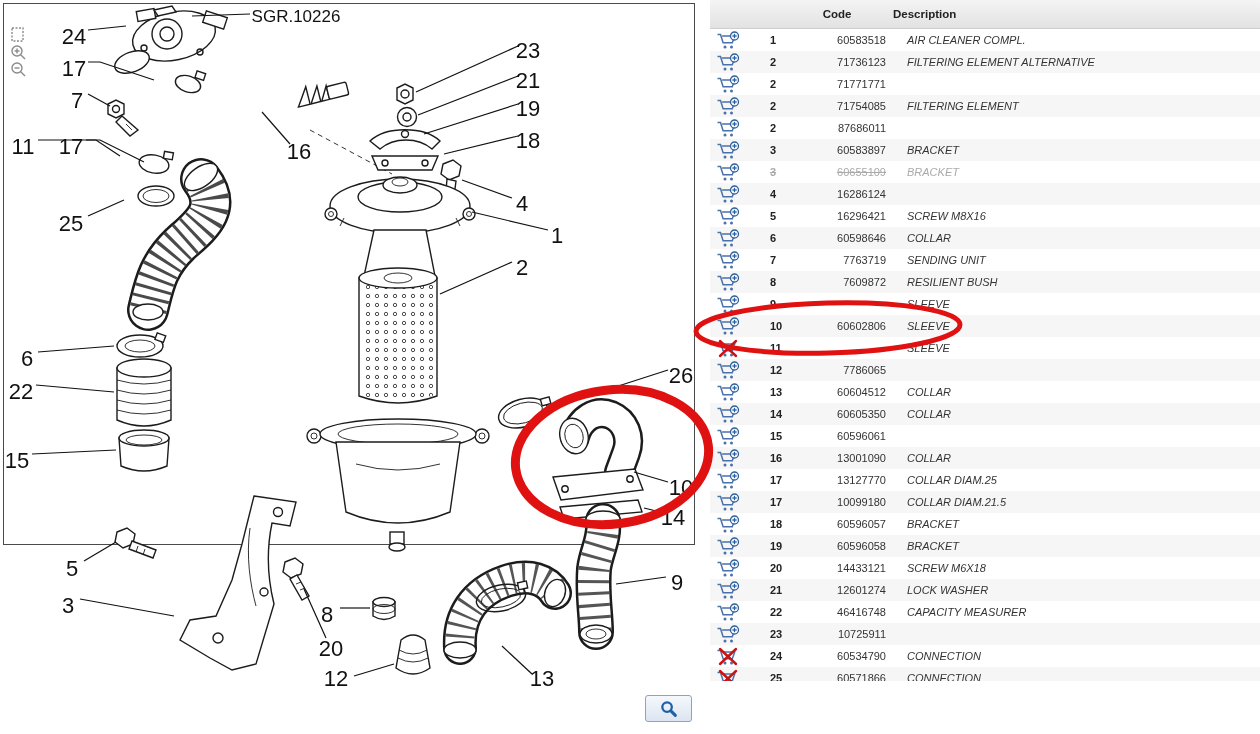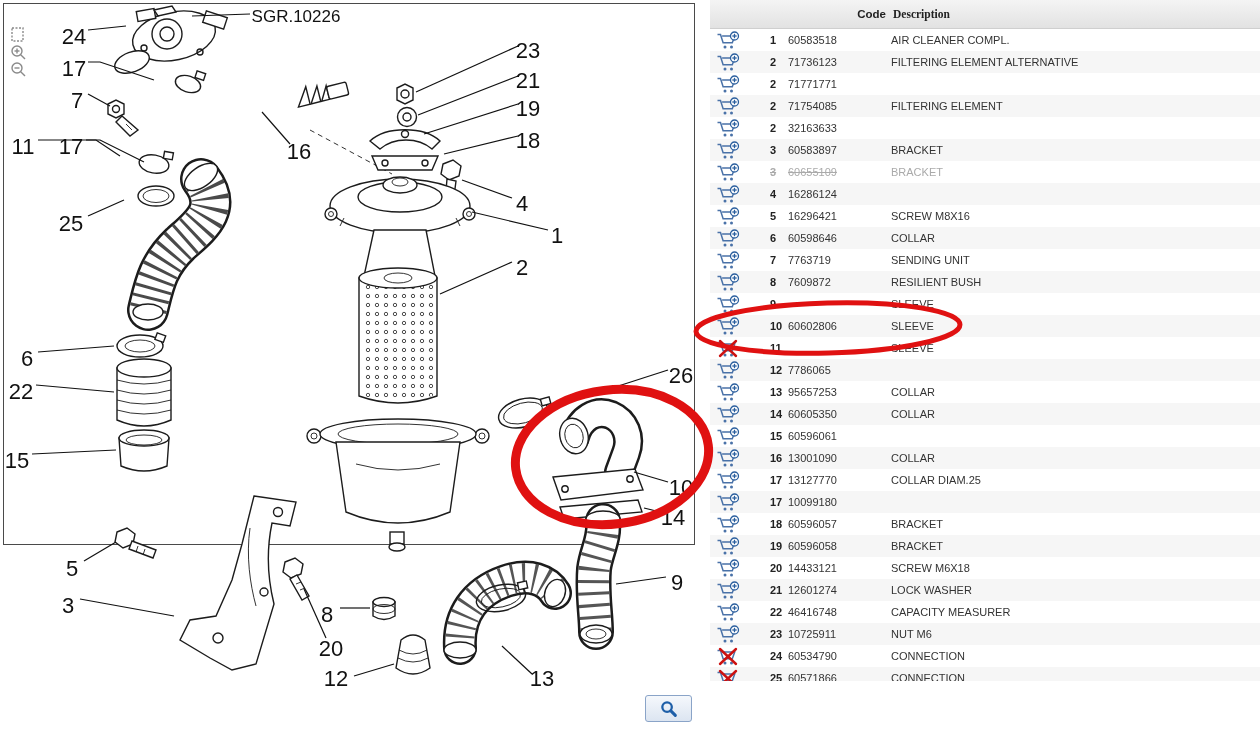--- a/index.html
+++ b/index.html
@@ -25,29 +25,29 @@
   .tool    { stroke:#8a8a8a; fill:none; stroke-width:1.4; }
 
   
   .table-panel { position:absolute; left:710px; top:0; width:550px; height:681px;
                  overflow:hidden; background:#fff; font-size:11px; color:#333; }
   .table-header { display:flex; align-items:center; height:29px;
                   background:linear-gradient(#f4f4f4,#e2e2e2);
                   border-bottom:1px solid #cfcfcf; font-weight:bold;
                   font-size:11.5px; color:#222; }
   .h-spacer { width:78px; }
-  .h-code   { width:98px; text-align:right; }
-  .h-desc   { flex:1; padding-left:7px;font-family:Liberation Serif, serif; }
+  .h-code   { width:98px; text-align:center; }
+  .h-desc   { flex:1; padding-left:7px; }
 
   .row { display:flex; align-items:center; height:22px; line-height:1; }
   .row.alt { background:#f6f6f6; }
   .cell-cart { width:42px; padding-left:6px; display:flex; align-items:center; }
   .cell-pos  { width:36px; padding-left:18px; font-weight:bold; color:#222; }
-  .cell-code { width:98px; text-align:left; }
-  .cell-desc { flex:1; padding-left:5px; }
+  .cell-code { width:98px; text-align:right; }
+  .cell-desc { flex:1; padding-left:21px;font-style:italic; }
 
   .cart { width:24px; height:19px; }
   .cart-line { fill:none; stroke:#4a72a8; stroke-width:1.5; }
   .cart-fill { fill:#4a72a8; }
   .mark-remove { display:none; }
   .row.cart-remove .mark-remove { display:block; }
   .row.cart-remove .mark-add    { display:none; }
 
   .row.struck .cell-pos,
   .row.struck .cell-code { color:#aaa; text-decoration:line-through; }
@@ -462,21 +462,21 @@
           <line x1="16.3" y1="5" x2="20.7" y2="5" stroke="#2b5f9e" stroke-width="1.3"></line>
           <line x1="18.5" y1="2.8" x2="18.5" y2="7.2" stroke="#2b5f9e" stroke-width="1.3"></line>
         </g>
         <g class="mark-remove">
           <line x1="4" y1="2" x2="20" y2="17" stroke="#cc1111" stroke-width="2.4" stroke-linecap="round"></line>
           <line x1="20" y1="2" x2="4" y2="17" stroke="#cc1111" stroke-width="2.4" stroke-linecap="round"></line>
         </g>
       </svg>
     </span>
     <span class="cell-pos">2</span>
-    <span class="cell-code">32163633</span>
+    <span class="cell-code">87686011</span>
   </div>
       <div class="row alt">
     <span class="cell-cart">
       <svg class="cart" viewBox="0 0 24 19">
         <path class="cart-line" d="M1.5,3.5 h3 l2.6,8.2 h9.2 l2.4,-6.6 h-12.6"></path>
         <circle class="cart-fill" cx="9" cy="16" r="1.5"></circle>
         <circle class="cart-fill" cx="15.5" cy="16" r="1.5"></circle>
         <g class="mark-add">
           <circle cx="18.5" cy="5" r="4" fill="#fff" stroke="#2b5f9e" stroke-width="1.3"></circle>
           <line x1="16.3" y1="5" x2="20.7" y2="5" stroke="#2b5f9e" stroke-width="1.3"></line>
@@ -711,21 +711,21 @@
           <line x1="16.3" y1="5" x2="20.7" y2="5" stroke="#2b5f9e" stroke-width="1.3"></line>
           <line x1="18.5" y1="2.8" x2="18.5" y2="7.2" stroke="#2b5f9e" stroke-width="1.3"></line>
         </g>
         <g class="mark-remove">
           <line x1="4" y1="2" x2="20" y2="17" stroke="#cc1111" stroke-width="2.4" stroke-linecap="round"></line>
           <line x1="20" y1="2" x2="4" y2="17" stroke="#cc1111" stroke-width="2.4" stroke-linecap="round"></line>
         </g>
       </svg>
     </span>
     <span class="cell-pos">13</span>
-    <span class="cell-code">95657253</span>
+    <span class="cell-code">60604512</span>
     <span class="cell-desc">COLLAR</span>
   </div>
       <div class="row alt">
     <span class="cell-cart">
       <svg class="cart" viewBox="0 0 24 19">
         <path class="cart-line" d="M1.5,3.5 h3 l2.6,8.2 h9.2 l2.4,-6.6 h-12.6"></path>
         <circle class="cart-fill" cx="9" cy="16" r="1.5"></circle>
         <circle class="cart-fill" cx="15.5" cy="16" r="1.5"></circle>
         <g class="mark-add">
           <circle cx="18.5" cy="5" r="4" fill="#fff" stroke="#2b5f9e" stroke-width="1.3"></circle>
@@ -816,20 +816,21 @@
           <line x1="18.5" y1="2.8" x2="18.5" y2="7.2" stroke="#2b5f9e" stroke-width="1.3"></line>
         </g>
         <g class="mark-remove">
           <line x1="4" y1="2" x2="20" y2="17" stroke="#cc1111" stroke-width="2.4" stroke-linecap="round"></line>
           <line x1="20" y1="2" x2="4" y2="17" stroke="#cc1111" stroke-width="2.4" stroke-linecap="round"></line>
         </g>
       </svg>
     </span>
     <span class="cell-pos">17</span>
     <span class="cell-code">10099180</span>
+    <span class="cell-desc">COLLAR DIAM.21.5</span>
   </div>
       <div class="row">
     <span class="cell-cart">
       <svg class="cart" viewBox="0 0 24 19">
         <path class="cart-line" d="M1.5,3.5 h3 l2.6,8.2 h9.2 l2.4,-6.6 h-12.6"></path>
         <circle class="cart-fill" cx="9" cy="16" r="1.5"></circle>
         <circle class="cart-fill" cx="15.5" cy="16" r="1.5"></circle>
         <g class="mark-add">
           <circle cx="18.5" cy="5" r="4" fill="#fff" stroke="#2b5f9e" stroke-width="1.3"></circle>
           <line x1="16.3" y1="5" x2="20.7" y2="5" stroke="#2b5f9e" stroke-width="1.3"></line>
@@ -941,21 +942,20 @@
           <line x1="18.5" y1="2.8" x2="18.5" y2="7.2" stroke="#2b5f9e" stroke-width="1.3"></line>
         </g>
         <g class="mark-remove">
           <line x1="4" y1="2" x2="20" y2="17" stroke="#cc1111" stroke-width="2.4" stroke-linecap="round"></line>
           <line x1="20" y1="2" x2="4" y2="17" stroke="#cc1111" stroke-width="2.4" stroke-linecap="round"></line>
         </g>
       </svg>
     </span>
     <span class="cell-pos">23</span>
     <span class="cell-code">10725911</span>
-    <span class="cell-desc">NUT M6</span>
   </div>
       <div class="row cart-remove">
     <span class="cell-cart">
       <svg class="cart" viewBox="0 0 24 19">
         <path class="cart-line" d="M1.5,3.5 h3 l2.6,8.2 h9.2 l2.4,-6.6 h-12.6"></path>
         <circle class="cart-fill" cx="9" cy="16" r="1.5"></circle>
         <circle class="cart-fill" cx="15.5" cy="16" r="1.5"></circle>
         <g class="mark-add">
           <circle cx="18.5" cy="5" r="4" fill="#fff" stroke="#2b5f9e" stroke-width="1.3"></circle>
           <line x1="16.3" y1="5" x2="20.7" y2="5" stroke="#2b5f9e" stroke-width="1.3"></line>

